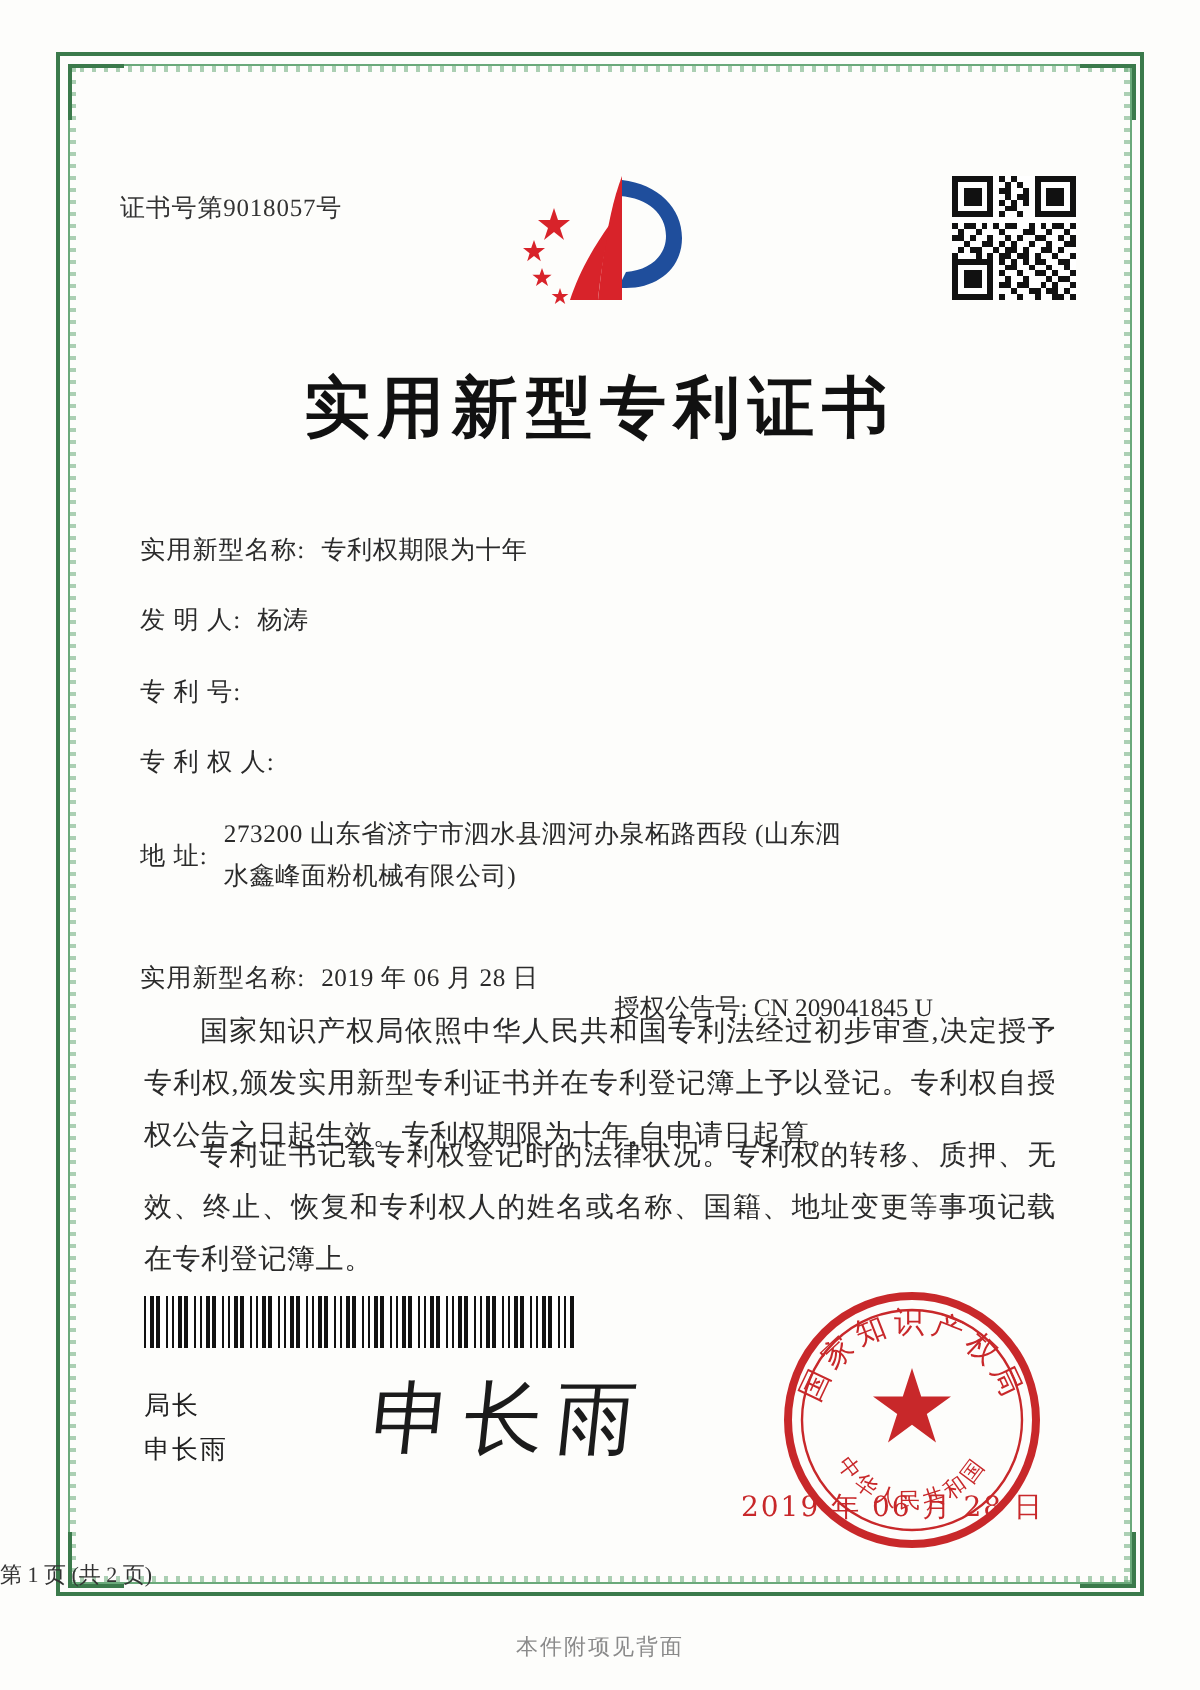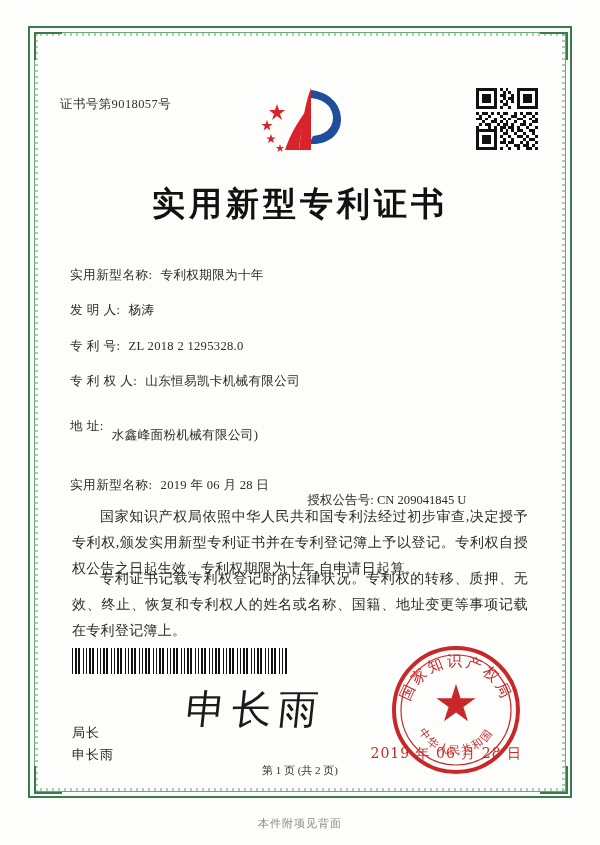--- a/index.html
+++ b/index.html
@@ -110,21 +110,21 @@
   }
   .row .label {
     white-space: nowrap;
     letter-spacing: .5px;
   }
   .row .value {
     margin-left: 8px;
     letter-spacing: .3px;
   }
   .row.addr .value { max-width: 400px; }
-  .addr-line2 { display: block; margin-top: 18px; }
+  .addr-line2 { display: block; margin-top: 3px; }
 
   .row.pubrow { justify-content: flex-start; }
   .row.pubrow .second {
     margin-left: 38px;
     white-space: nowrap;
     margin-top: 30px;
   }
 
   
   .para {
@@ -153,21 +153,20 @@
   }
 
   
   .sig-label {
     position: absolute;
     left: 72px; top: 692px;
     font-size: 13px;
     line-height: 1.7;
     letter-spacing: 1px;
     color: #222;
-    margin-top: 30px;
   }
   .sig-hand {
     position: absolute;
     left: 186px; top: 682px;
     font-size: 40px;
     font-family: "DejaVu Serif", serif;
     color: #1b1b1b;
     letter-spacing: 6px;
     transform: skewX(-6deg);
   }
@@ -183,22 +182,21 @@
     right: 78px; top: 745px;
     font-size: 14px;
     color: #c8282a;
     letter-spacing: 1px;
     font-family: "DejaVu Serif", serif;
   }
 
   
   .pageno {
     position: absolute;
-    left: 0; right: 0; top: 763px;
-    text-align: center;
+    left: 0; right: 0; top: 780px;
     font-size: 11px;
     color: #333;
   }
   .footnote {
     position: absolute;
     left: 0; right: 0; top: 816px;
     text-align: center;
     font-size: 11px;
     color: #8a8a8a;
     letter-spacing: 1px;
@@ -350,32 +348,31 @@
       <span class="value">专利权期限为十年</span>
     </div>
 
     <div class="row">
       <span class="label">发 明 人:</span>
       <span class="value">杨涛</span>
     </div>
 
     <div class="row">
       <span class="label">专 利 号:</span>
-      <span class="value">ZL 2018 2 1295328.0</span>
     </div>
 
 
     <div class="row">
       <span class="label">专 利 权 人:</span>
-      <span class="value">山东恒易凯卡机械有限公司</span>
     </div>
 
     <div class="row addr">
       <span class="label">地 址:</span>
       <span class="value">
+        <span>273200 山东省济宁市泗水县泗河办泉柘路西段 (山东泗</span>
         <span class="addr-line2">水鑫峰面粉机械有限公司)</span>
       </span>
     </div>
 
     <div class="row pubrow">
       <span class="label">实用新型名称:</span>
       <span class="value">2019 年 06 月 28 日</span>
       <span class="second">
         <span>授权公告号:</span>
         <span>CN 209041845 U</span>

